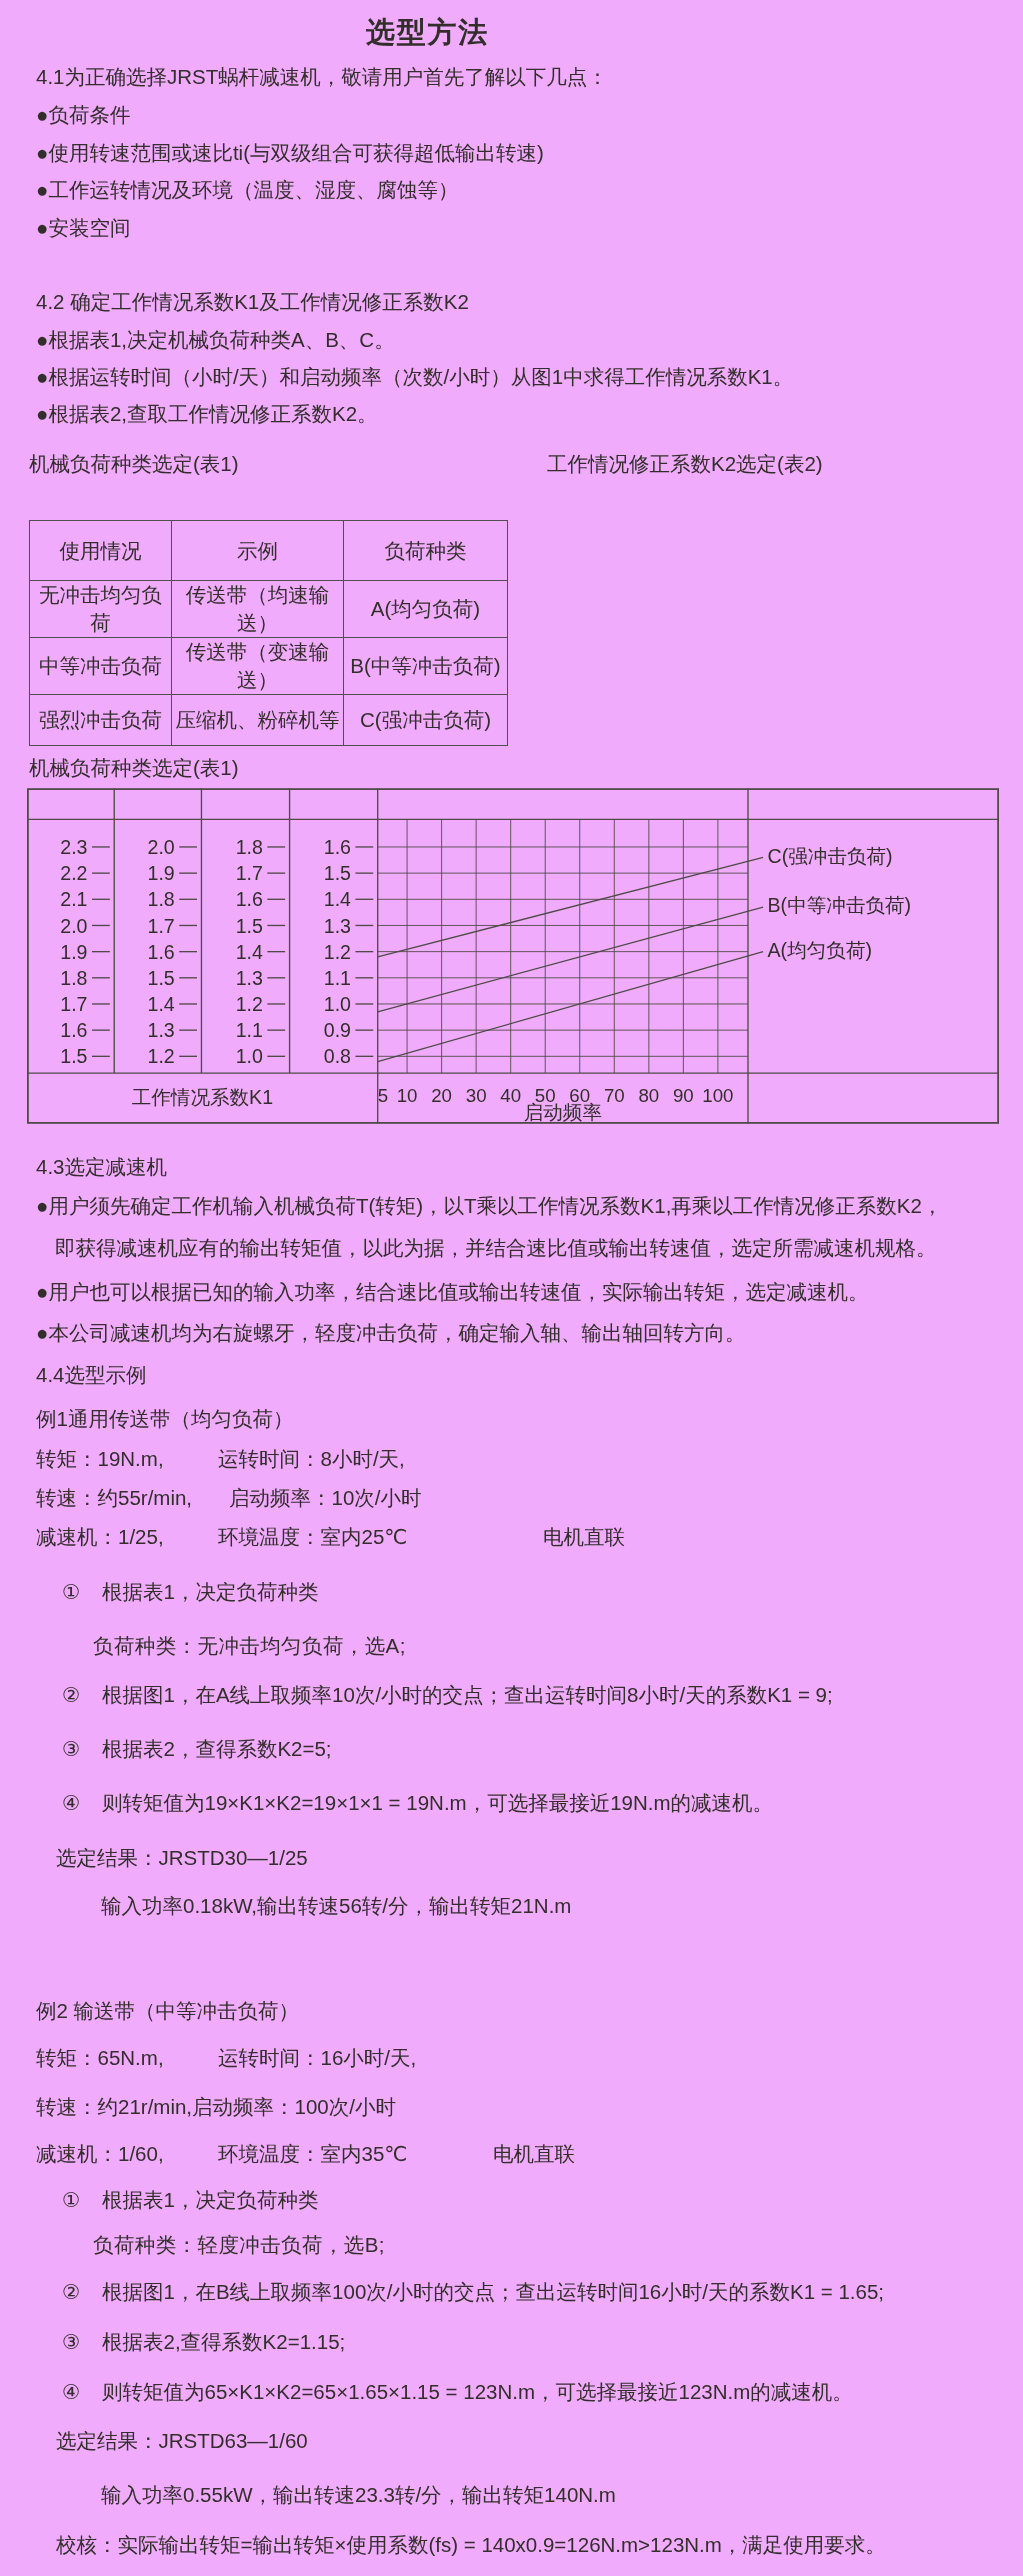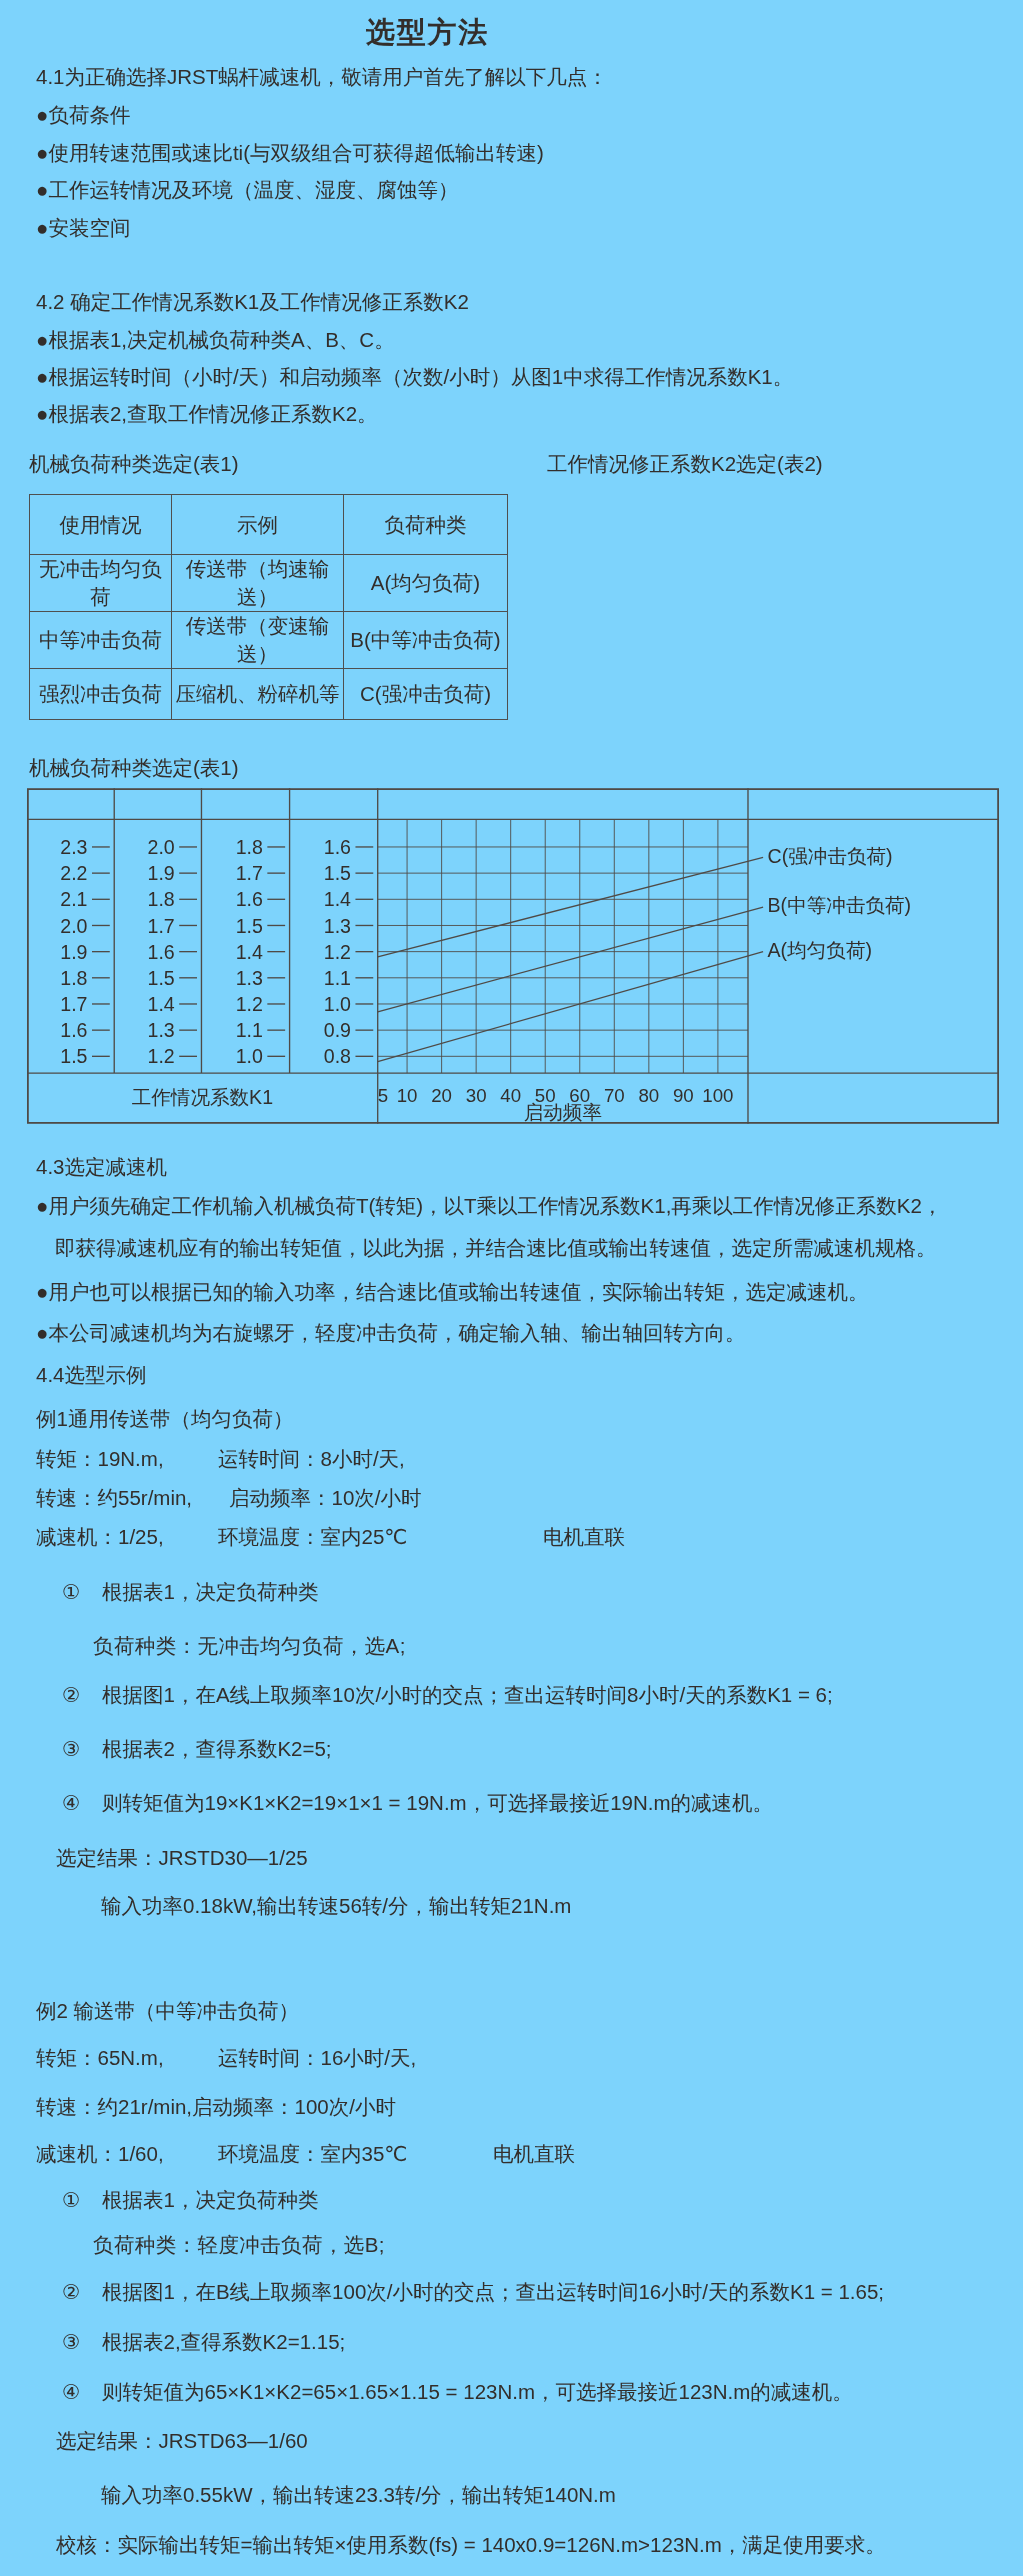--- a/index.html
+++ b/index.html
@@ -1,16 +1,16 @@
 <!DOCTYPE html>
 <html style="font-size:14.2px"><head>
 <meta charset="utf-8">
 <style>
   html,body{margin:0;padding:0;background:#ffffff;}
-  .page{position:relative;width:1024px;height:2576px;background:#7dd3fc;overflow:hidden;
+  .page{position:relative;width:1024px;height:2576px;background:#f0abfc;overflow:hidden;
         font-family:"Liberation Sans","DejaVu Sans",sans-serif;color:#332e2b;}
   .t{position:absolute;white-space:nowrap;font-size:20.5px;line-height:1.25;color:#332e2b;}
   .page-title{left:0;top:14.2px;width:855px;text-align:center;font-size:29px;font-weight:700;letter-spacing:1.8px;}
   .tbl{position:absolute;border-collapse:collapse;table-layout:fixed;font-size:20.5px;color:#332e2b;}
   .tbl td{border:1.8px solid #4f4f4f;text-align:center;vertical-align:middle;padding:0;overflow:hidden;}
   .chart{position:absolute;left:27px;top:788px;}
   .sub{letter-spacing:0.4px;}
 </style>
 </head>
 <body>
@@ -22,21 +22,21 @@
   <div class="t" style="left:36px;top:102px">●负荷条件</div>
   <div class="t" style="left:36px;top:140px">●使用转速范围或速比ti(与双级组合可获得超低输出转速)</div>
   <div class="t" style="left:36px;top:177px">●工作运转情况及环境（温度、湿度、腐蚀等）</div>
   <div class="t" style="left:36px;top:215px">●安装空间</div>
   <div class="t" style="left:36px;top:289px">4.2 确定工作情况系数K1及工作情况修正系数K2</div>
   <div class="t" style="left:36px;top:327px">●根据表1,决定机械负荷种类A、B、C。</div>
   <div class="t" style="left:36px;top:364px">●根据运转时间（小时/天）和启动频率（次数/小时）从图1中求得工作情况系数K1。</div>
   <div class="t" style="left:36px;top:401px">●根据表2,查取工作情况修正系数K2。</div>
 
   <div class="t" style="left:29px;top:451px">机械负荷种类选定(表1)</div>
-  <table class="tbl" style="left:29px;top:494px;width:478px">
+  <table class="tbl" style="left:29px;top:520px;width:478px">
     <colgroup>
         <col style="width:142px">
         <col style="width:172px">
         <col style="width:164px">
       </colgroup>
     <tbody>
         <tr style="height:60px">
       <td>使用情况</td>
       <td>示例</td>
       <td>负荷种类</td>
@@ -196,21 +196,21 @@
   <div class="t" style="left:36px;top:1485px">转速：约55r/min,</div>
   <div class="t" style="left:229px;top:1485px">启动频率：10次/小时</div>
   <div class="t" style="left:36px;top:1524px">减速机：1/25,</div>
   <div class="t" style="left:218px;top:1524px">环境温度：室内25℃</div>
   <div class="t" style="left:543px;top:1524px">电机直联</div>
 
   <div class="t" style="left:62px;top:1579px">①</div>
   <div class="t" style="left:102px;top:1579px">根据表1，决定负荷种类</div>
   <div class="t sub" style="left:93px;top:1633px">负荷种类：无冲击均匀负荷，选A;</div>
   <div class="t" style="left:62px;top:1682px">②</div>
-  <div class="t" style="left:102px;top:1682px">根据图1，在A线上取频率10次/小时的交点；查出运转时间8小时/天的系数K1 = 6;</div>
+  <div class="t" style="left:102px;top:1682px">根据图1，在A线上取频率10次/小时的交点；查出运转时间8小时/天的系数K1 = 9;</div>
   <div class="t" style="left:62px;top:1736px">③</div>
   <div class="t" style="left:102px;top:1736px">根据表2，查得系数K2=5;</div>
   <div class="t" style="left:62px;top:1790px">④</div>
   <div class="t" style="left:102px;top:1790px">则转矩值为19×K1×K2=19×1×1 = 19N.m，可选择最接近19N.m的减速机。</div>
 
   <div class="t" style="left:56px;top:1845px">选定结果：JRSTD30—1/25</div>
   <div class="t" style="left:101px;top:1893px">输入功率0.18kW,输出转速56转/分，输出转矩21N.m</div>
 
   <div class="t" style="left:36px;top:1998px">例2 输送带（中等冲击负荷）</div>
   <div class="t" style="left:36px;top:2045px">转矩：65N.m,</div>

